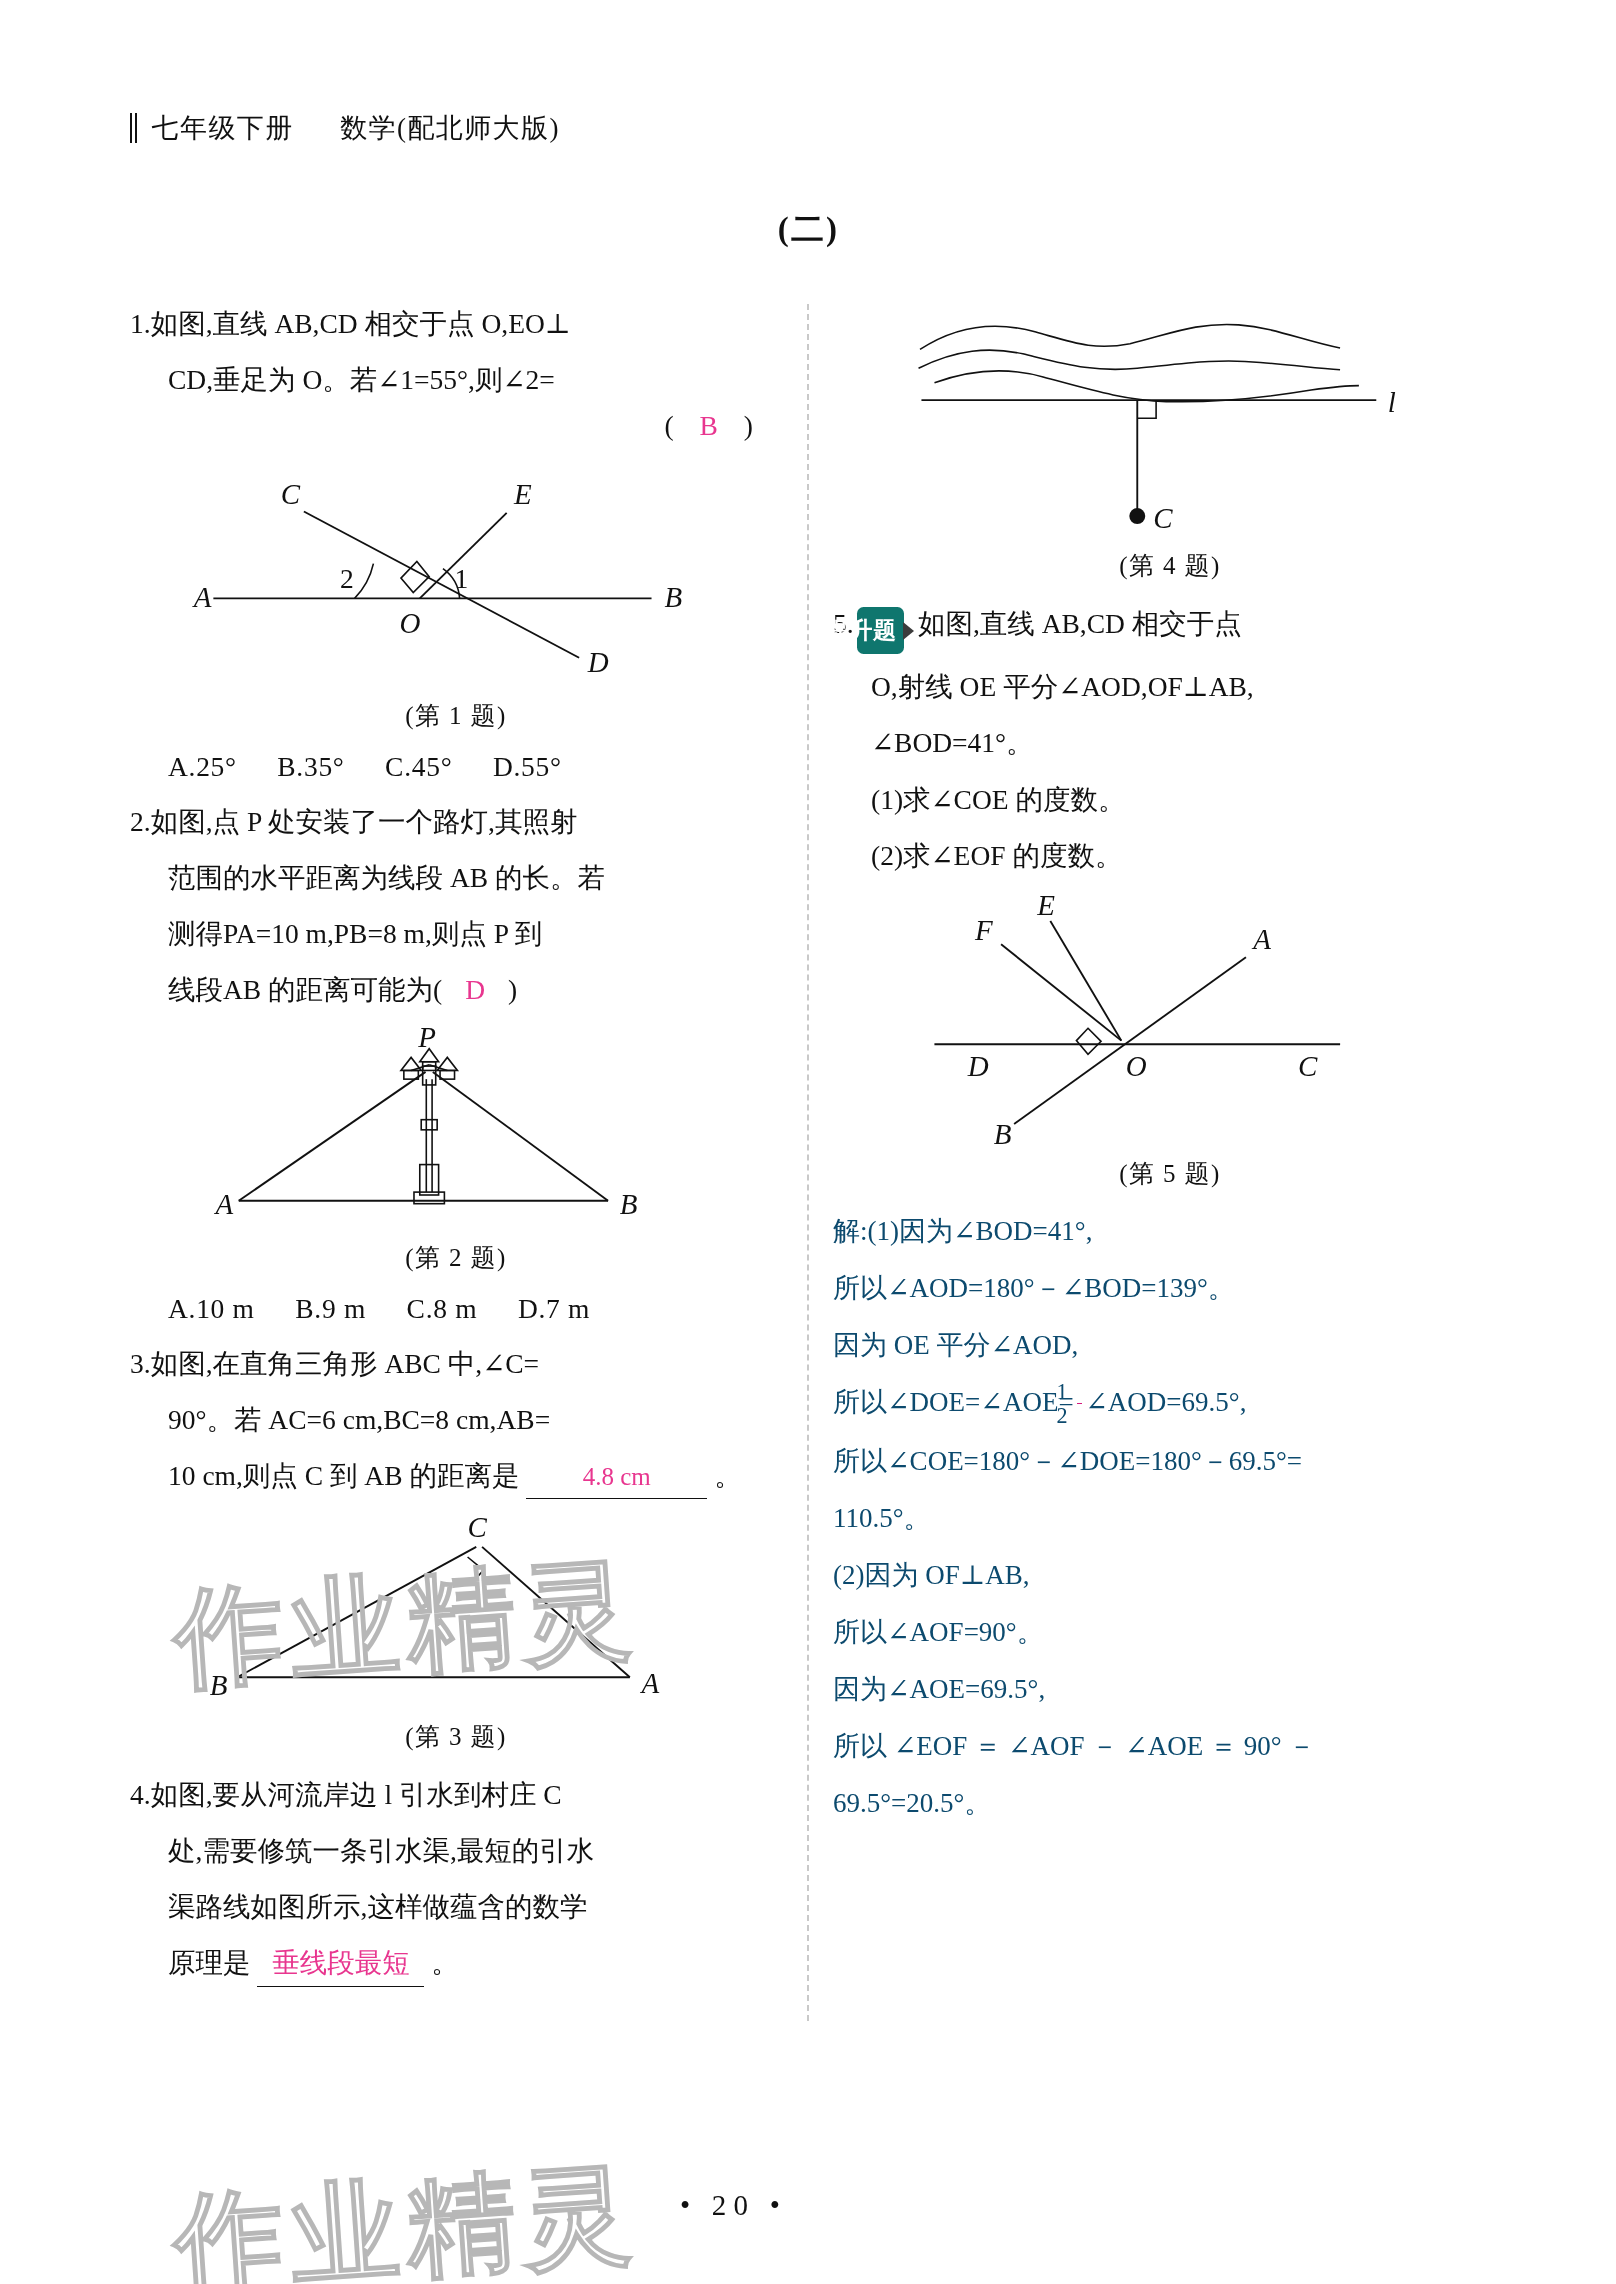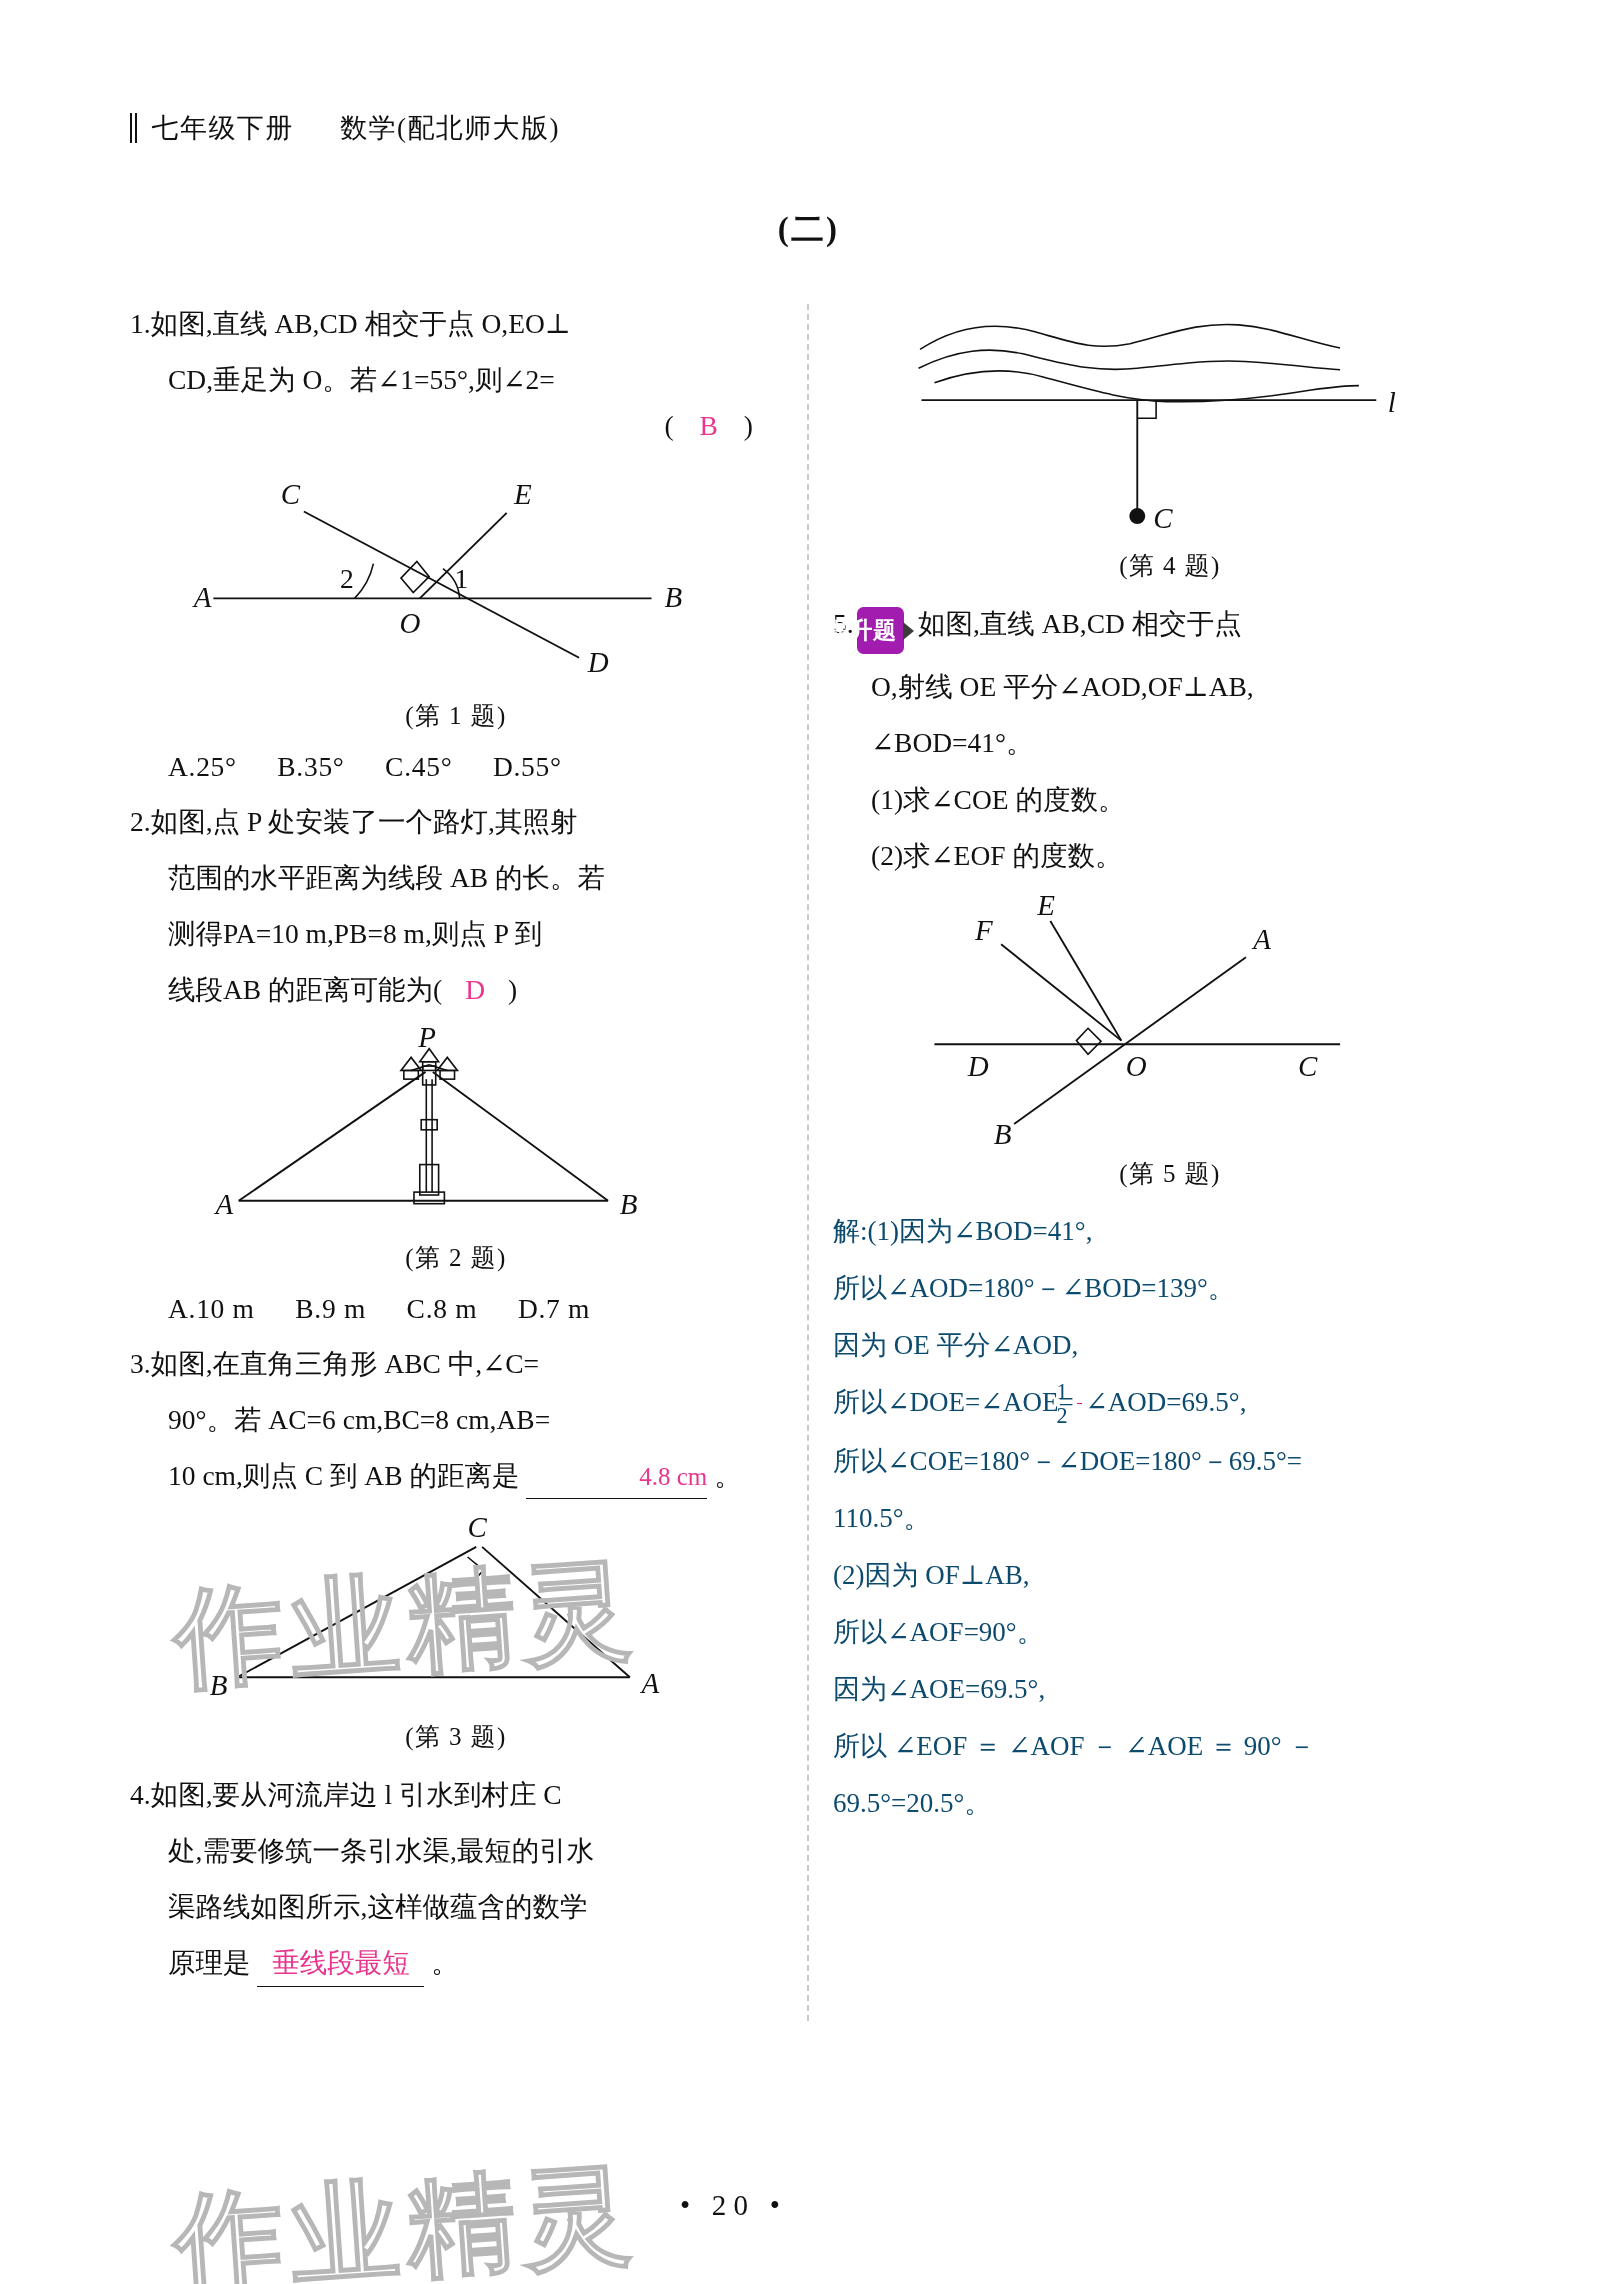--- a/index.html
+++ b/index.html
@@ -35,28 +35,28 @@
   .q{font-size:27.5px;line-height:1.68;margin-bottom:10px;position:relative;}
   .indent{padding-left:38px;}
   .hang{padding-left:38px;text-indent:-38px;}
   .ans-red{color:#e8368f;}
   .choices{font-size:27.5px;padding-left:38px;margin:7.2px 0 16px;letter-spacing:0.7px;}
   .choices span{margin-right:33px;white-space:nowrap;}
   .rightpick{display:block;text-align:right;font-size:27.5px;padding-right:29px;margin-top:-2.9px;}
   .blank{display:inline-block;min-width:138px;border-bottom:1.4px solid #111;
          text-align:center;color:#e8368f;}
   .blank2{display:inline-block;min-width:181px;border-bottom:1.4px solid #111;
-         text-align:right;color:#e8368f;font-size:25px;}
+         text-align:center;color:#e8368f;font-size:25px;}
 
   .figcap{text-align:center;font-size:25px;margin:4.3px 0 19px;letter-spacing:1.4px;}
   .figwrap{position:relative;margin:13px auto 0;}
 
   
   .badge{display:inline-flex;align-items:center;vertical-align:-4.3px;margin:0 4.3px 0 2.9px;}
-  .badge .bg{background:#a21caf;color:#fff;font-size:23px;font-weight:bold;
+  .badge .bg{background:#0f766e;color:#fff;font-size:23px;font-weight:bold;
              padding:3.6px 7.2px 5px;border-radius:6.5px;letter-spacing:0.7px;
              font-family:"DejaVu Sans","Liberation Sans",sans-serif;}
   .badge .arrow{width:0;height:0;border-top:9.4px solid transparent;
                 border-bottom:9.4px solid transparent;border-left:11.6px solid #3c3c3c;
                 margin-left:-1.4px;}
 
   .sol{font-size:27px;line-height:1.68;color:#0c4a6e;}
   .sol p{margin:0 0 11.6px;padding-left:35px;text-indent:-35px;}
   .frac{display:inline-block;vertical-align:-0.55em;text-align:center;
         font-size:0.82em;line-height:1.05;margin:0 2.9px;}

